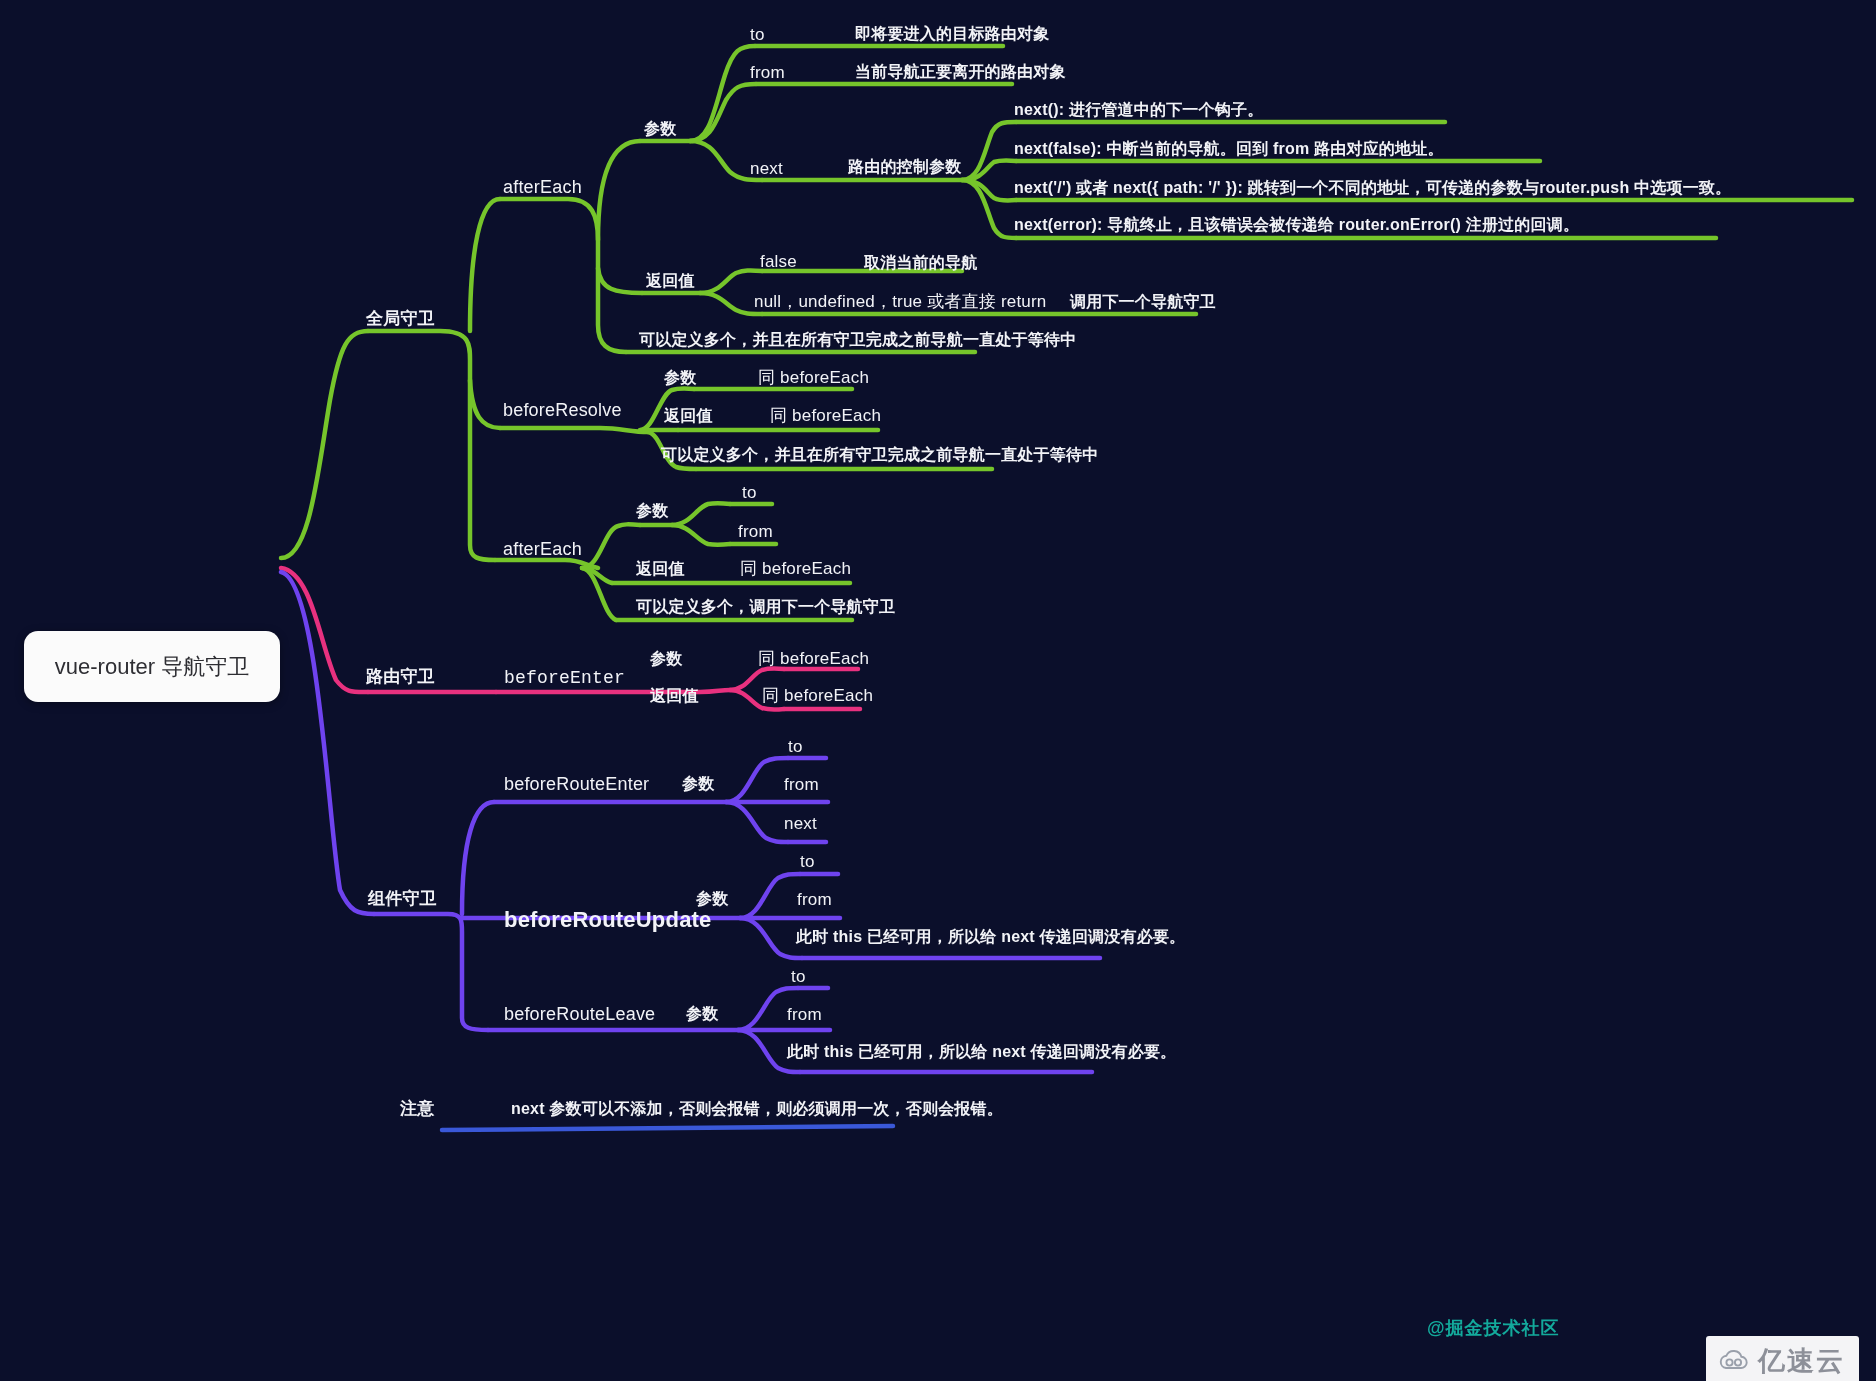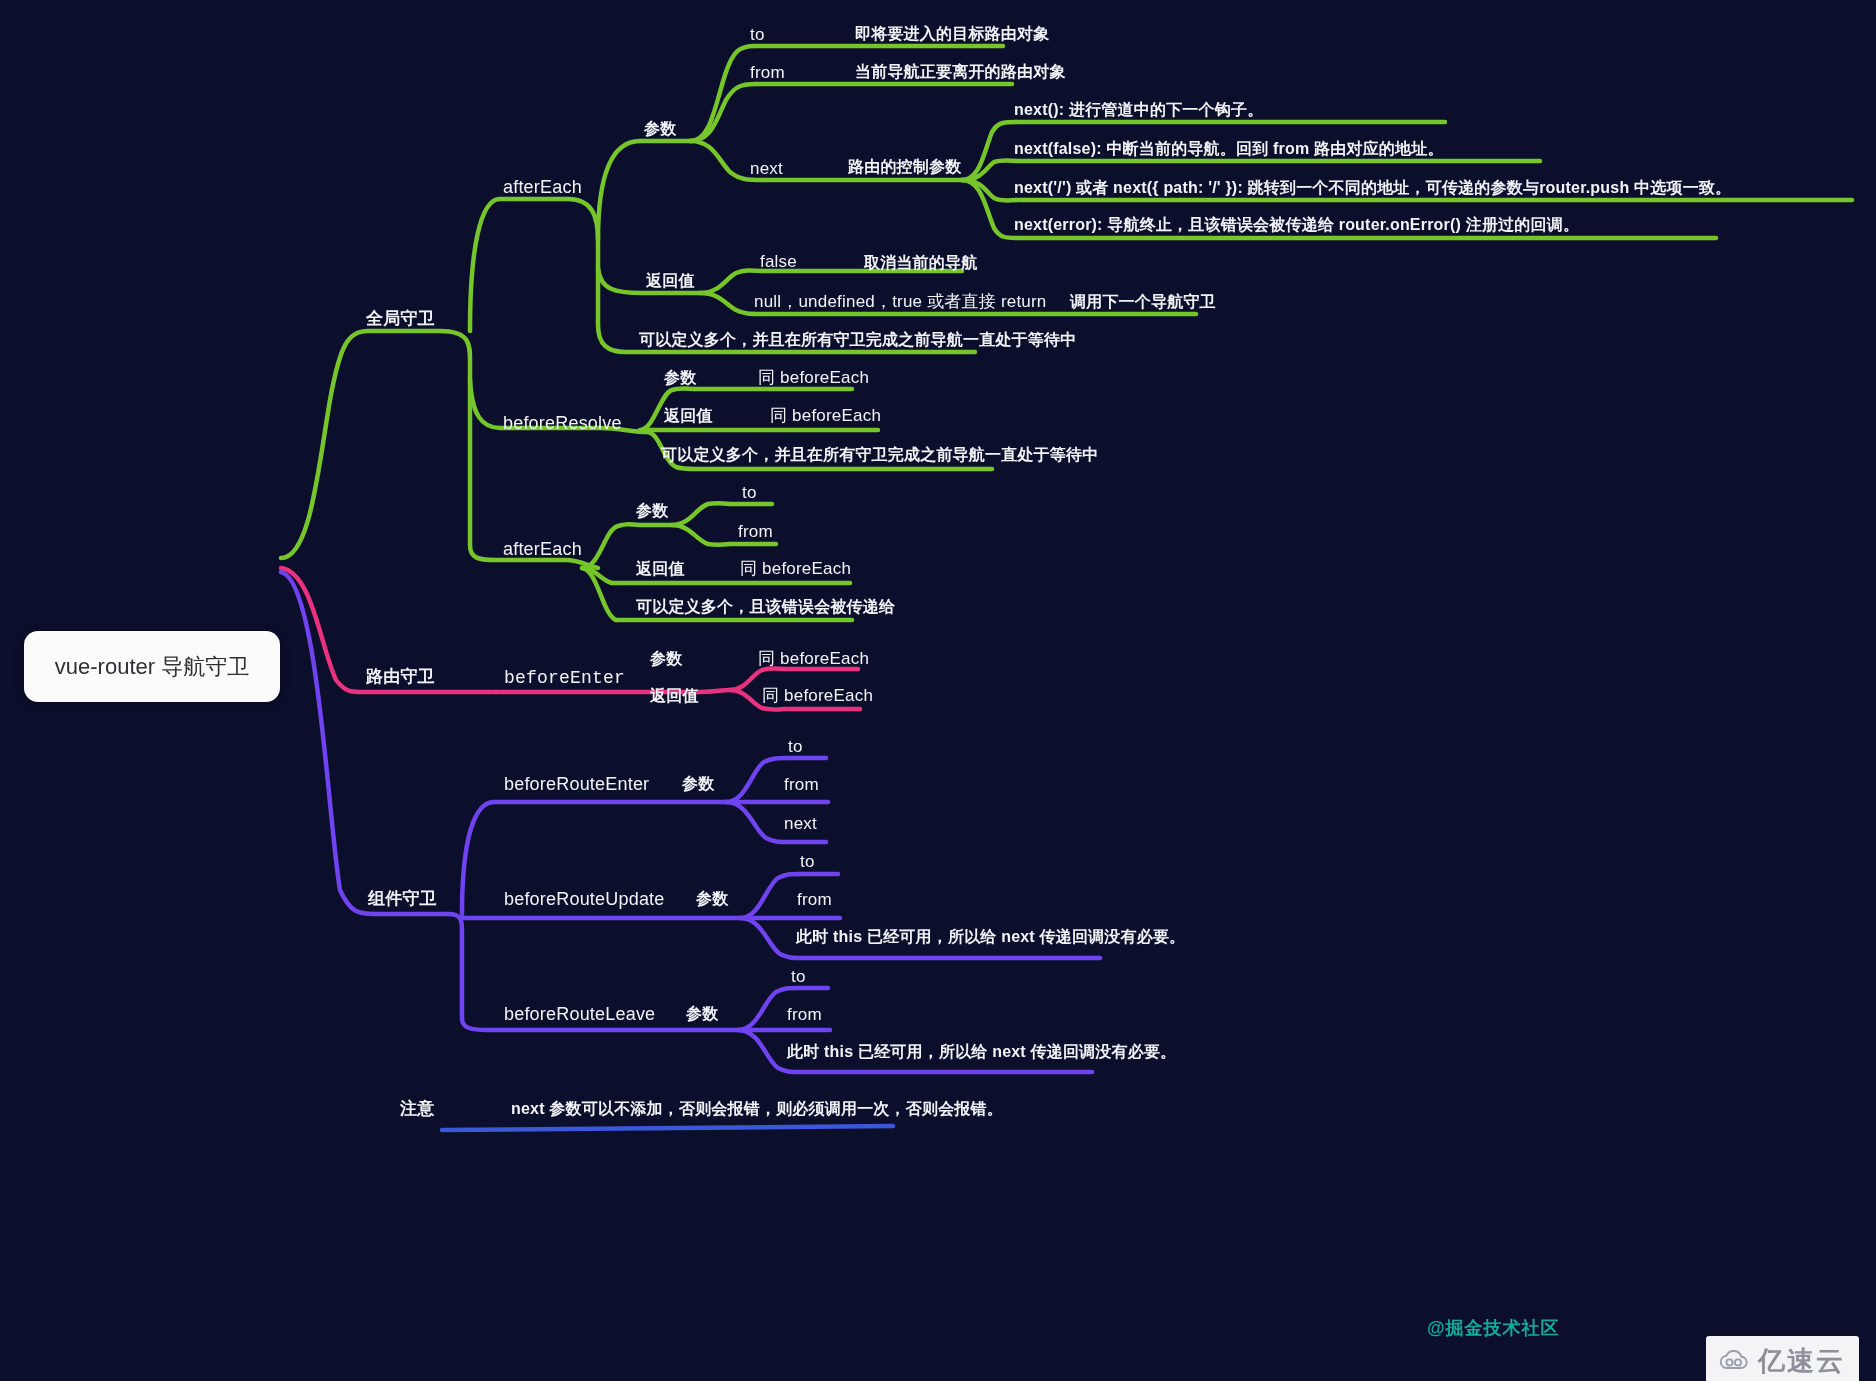--- a/index.html
+++ b/index.html
@@ -128,47 +128,47 @@
     <div class="lbl cn" style="left: 1014px; top: 121px; font-size: 16px; text-align: right;">next(): 进行管道中的下一个钩子。</div>
     <div class="lbl cn" style="left: 1014px; top: 160px; font-size: 16px;">next(false): 中断当前的导航。回到 from 路由对应的地址。</div>
     <div class="lbl cn" style="left: 1014px; top: 199px; font-size: 16px;">next('/') 或者 next({ path: '/' }): 跳转到一个不同的地址，可传递的参数与router.push 中选项一致。</div>
     <div class="lbl cn" style="left: 1014px; top: 236px; font-size: 16px;">next(error): 导航终止，且该错误会被传递给 router.onError() 注册过的回调。</div>
     <div class="lbl cn" style="left: 646px; top: 292px; font-size: 16px;">返回值</div>
     <div class="lbl" style="left: 760px; top: 272px; font-size: 17px;">false</div>
     <div class="lbl cn" style="left: 864px; top: 274px; font-size: 16px;">取消当前的导航</div>
     <div class="lbl" style="left: 754px; top: 313px; font-size: 17px;">null，undefined，true 或者直接 return</div>
     <div class="lbl cn" style="left: 1070px; top: 313px; font-size: 16px;">调用下一个导航守卫</div>
     <div class="lbl cn" style="left: 639px; top: 351px; font-size: 16px;">可以定义多个，并且在所有守卫完成之前导航一直处于等待中</div>
-    <div class="lbl" style="left: 503px; top: 434px; font-size: 18px;">beforeResolve</div>
+    <div class="lbl" style="left: 503px; top: 421px; font-size: 18px;">beforeResolve</div>
     <div class="lbl cn" style="left: 664px; top: 389px; font-size: 16px;">参数</div>
     <div class="lbl" style="left: 758px; top: 389px; font-size: 17px;">同  beforeEach</div>
     <div class="lbl cn" style="left: 664px; top: 427px; font-size: 16px;">返回值</div>
     <div class="lbl" style="left: 770px; top: 427px; font-size: 17px;">同  beforeEach</div>
     <div class="lbl cn" style="left: 661px; top: 466px; font-size: 16px;">可以定义多个，并且在所有守卫完成之前导航一直处于等待中</div>
     <div class="lbl" style="left: 503px; top: 560px; font-size: 18px;">afterEach</div>
     <div class="lbl cn" style="left: 636px; top: 522px; font-size: 16px;">参数</div>
     <div class="lbl" style="left: 742px; top: 503px; font-size: 17px;">to</div>
     <div class="lbl" style="left: 738px; top: 542px; font-size: 17px;">from</div>
     <div class="lbl cn" style="left: 636px; top: 580px; font-size: 16px;">返回值</div>
     <div class="lbl" style="left: 740px; top: 580px; font-size: 17px;">同  beforeEach</div>
-    <div class="lbl cn" style="left: 636px; top: 618px; font-size: 16px;">可以定义多个，且该错误会被传递给</div>
+    <div class="lbl cn" style="left: 636px; top: 618px; font-size: 16px;">可以定义多个，调用下一个导航守卫</div>
     <div class="lbl cn" style="left: 366px; top: 330px; font-size: 17px;">全局守卫</div>
     <div class="lbl cn" style="left: 366px; top: 688px; font-size: 17px;">路由守卫</div>
     <div class="lbl" style="left: 504px; top: 688px; font-size: 18px; font-family: Liberation Mono, monospace;">beforeEnter</div>
     <div class="lbl cn" style="left: 650px; top: 670px; font-size: 16px;">参数</div>
     <div class="lbl" style="left: 758px; top: 670px; font-size: 17px;">同  beforeEach</div>
     <div class="lbl cn" style="left: 650px; top: 707px; font-size: 16px;">返回值</div>
     <div class="lbl" style="left: 762px; top: 707px; font-size: 17px;">同  beforeEach</div>
     <div class="lbl cn" style="left: 368px; top: 910px; font-size: 17px;">组件守卫</div>
     <div class="lbl" style="left: 504px; top: 795px; font-size: 18px;">beforeRouteEnter</div>
     <div class="lbl cn" style="left: 682px; top: 795px; font-size: 16px;">参数</div>
     <div class="lbl" style="left: 788px; top: 757px; font-size: 17px;">to</div>
     <div class="lbl" style="left: 784px; top: 795px; font-size: 17px;">from</div>
     <div class="lbl" style="left: 784px; top: 834px; font-size: 17px;">next</div>
-    <div class="lbl" style="left: 504px; top: 910px; font-size: 18px;">beforeRouteUpdate</div>
+    <div class="lbl" style="left: 504px; top: 933px; font-size: 22px; font-weight: bold;">beforeRouteUpdate</div>
     <div class="lbl cn" style="left: 696px; top: 910px; font-size: 16px;">参数</div>
     <div class="lbl" style="left: 800px; top: 872px; font-size: 17px;">to</div>
     <div class="lbl" style="left: 797px; top: 910px; font-size: 17px;">from</div>
     <div class="lbl cn" style="left: 796px; top: 948px; font-size: 16px;">此时 this 已经可用，所以给 next 传递回调没有必要。</div>
     <div class="lbl" style="left: 504px; top: 1025px; font-size: 18px;">beforeRouteLeave</div>
     <div class="lbl cn" style="left: 686px; top: 1025px; font-size: 16px;">参数</div>
     <div class="lbl" style="left: 791px; top: 987px; font-size: 17px;">to</div>
     <div class="lbl" style="left: 787px; top: 1025px; font-size: 17px;">from</div>
     <div class="lbl cn" style="left: 787px; top: 1063px; font-size: 16px;">此时 this 已经可用，所以给 next 传递回调没有必要。</div>
     <div class="lbl cn" style="left: 400px; top: 1120px; font-size: 17px;">注意</div>

